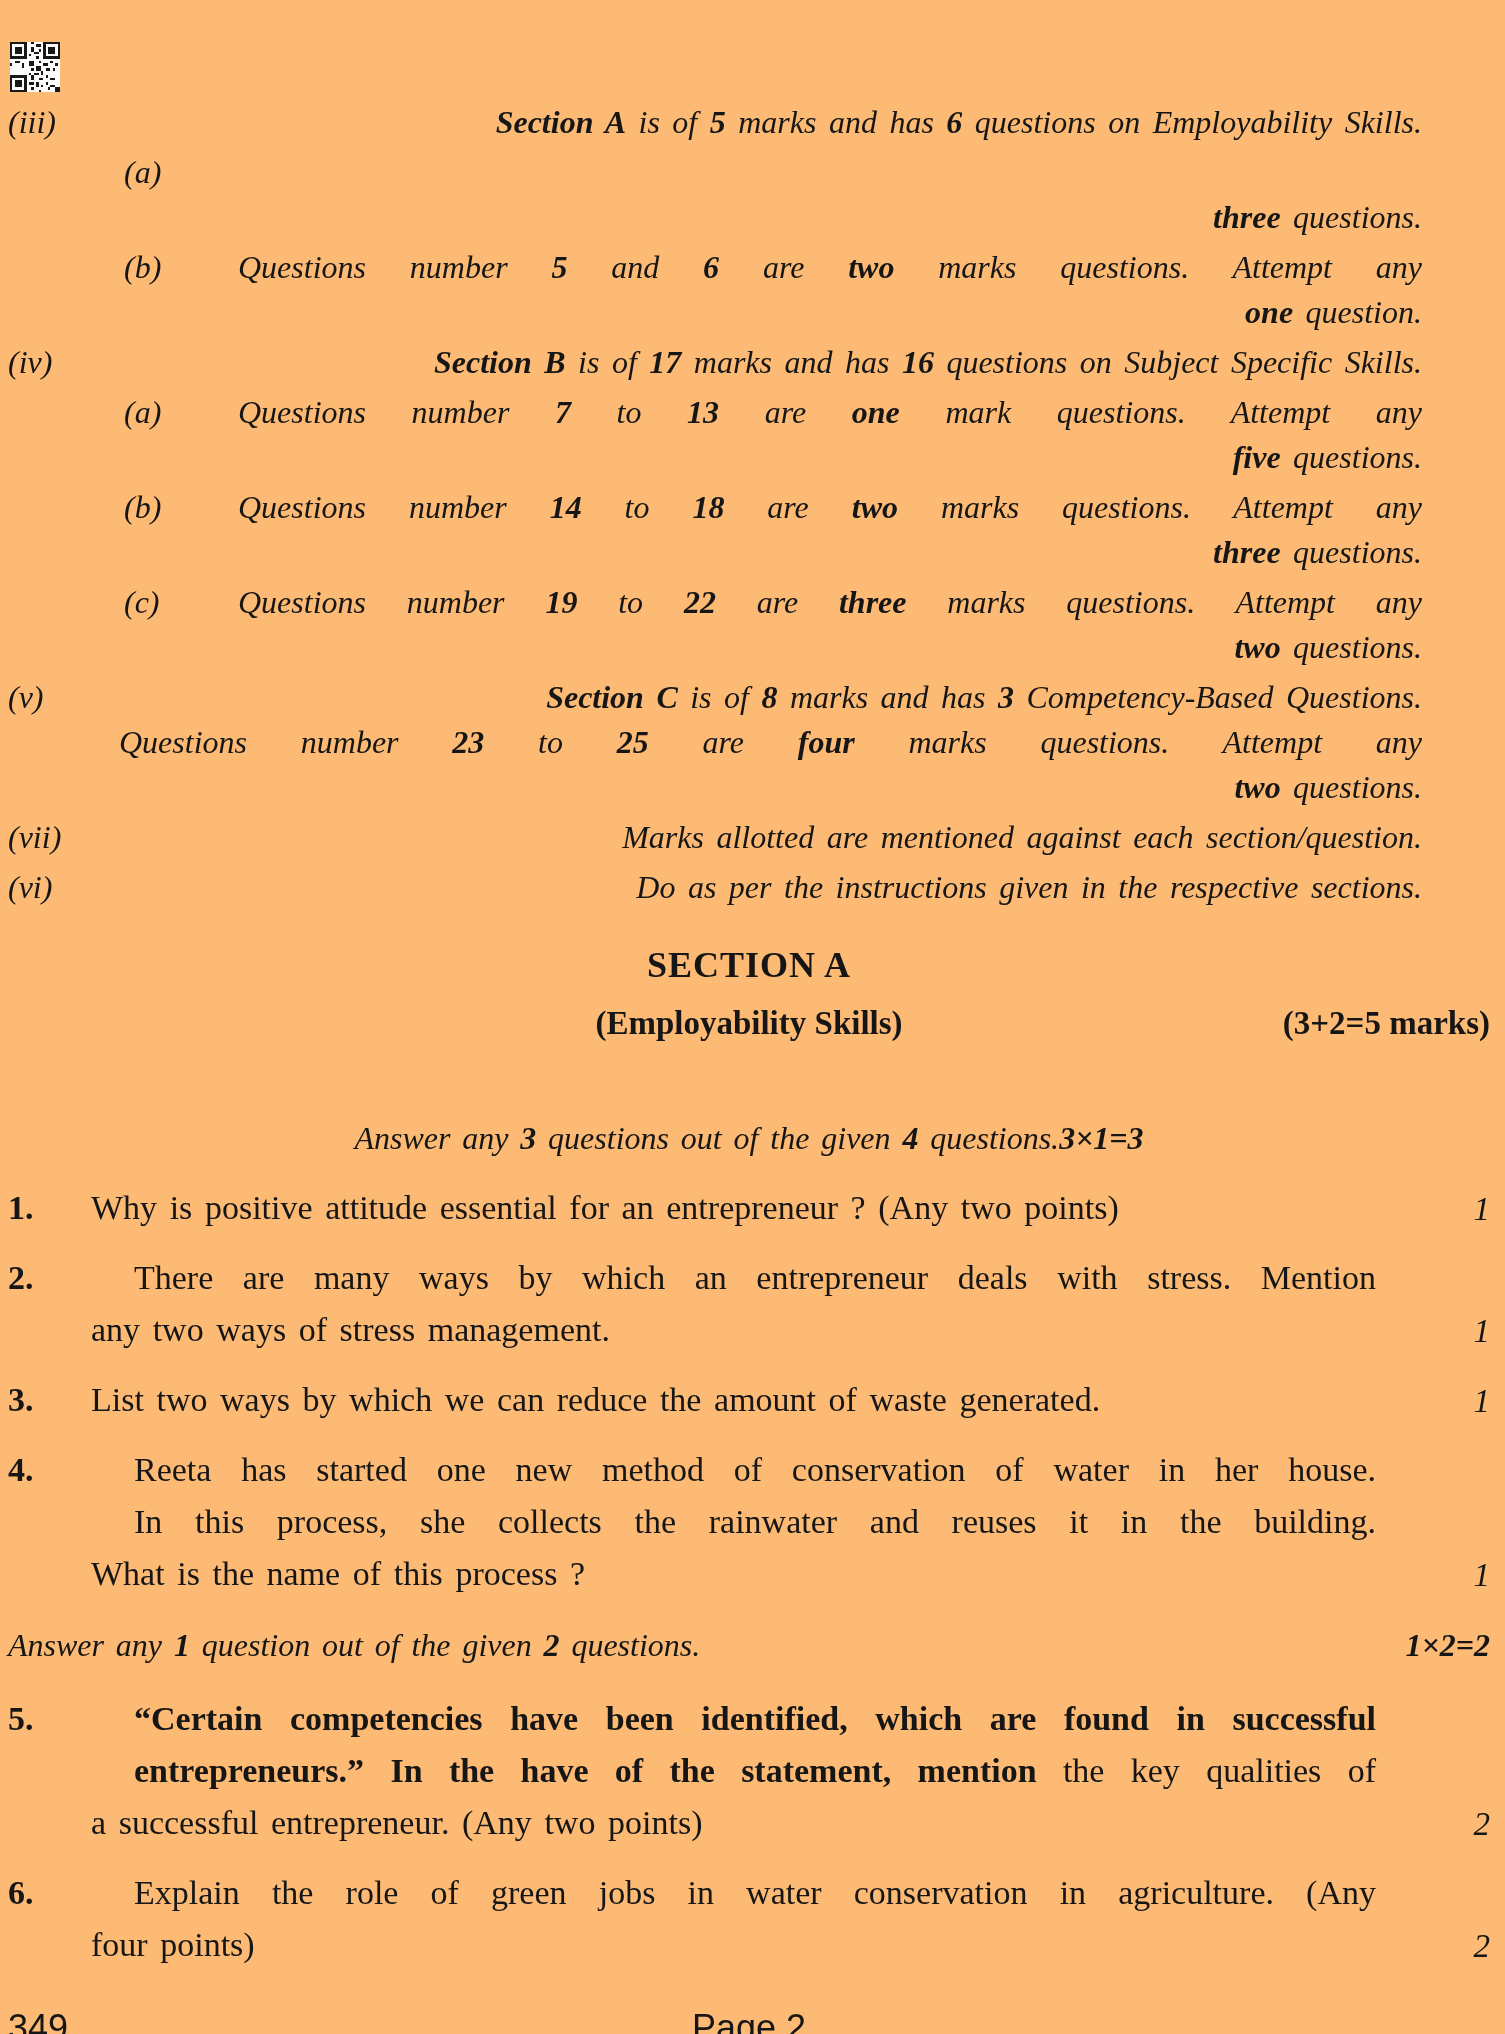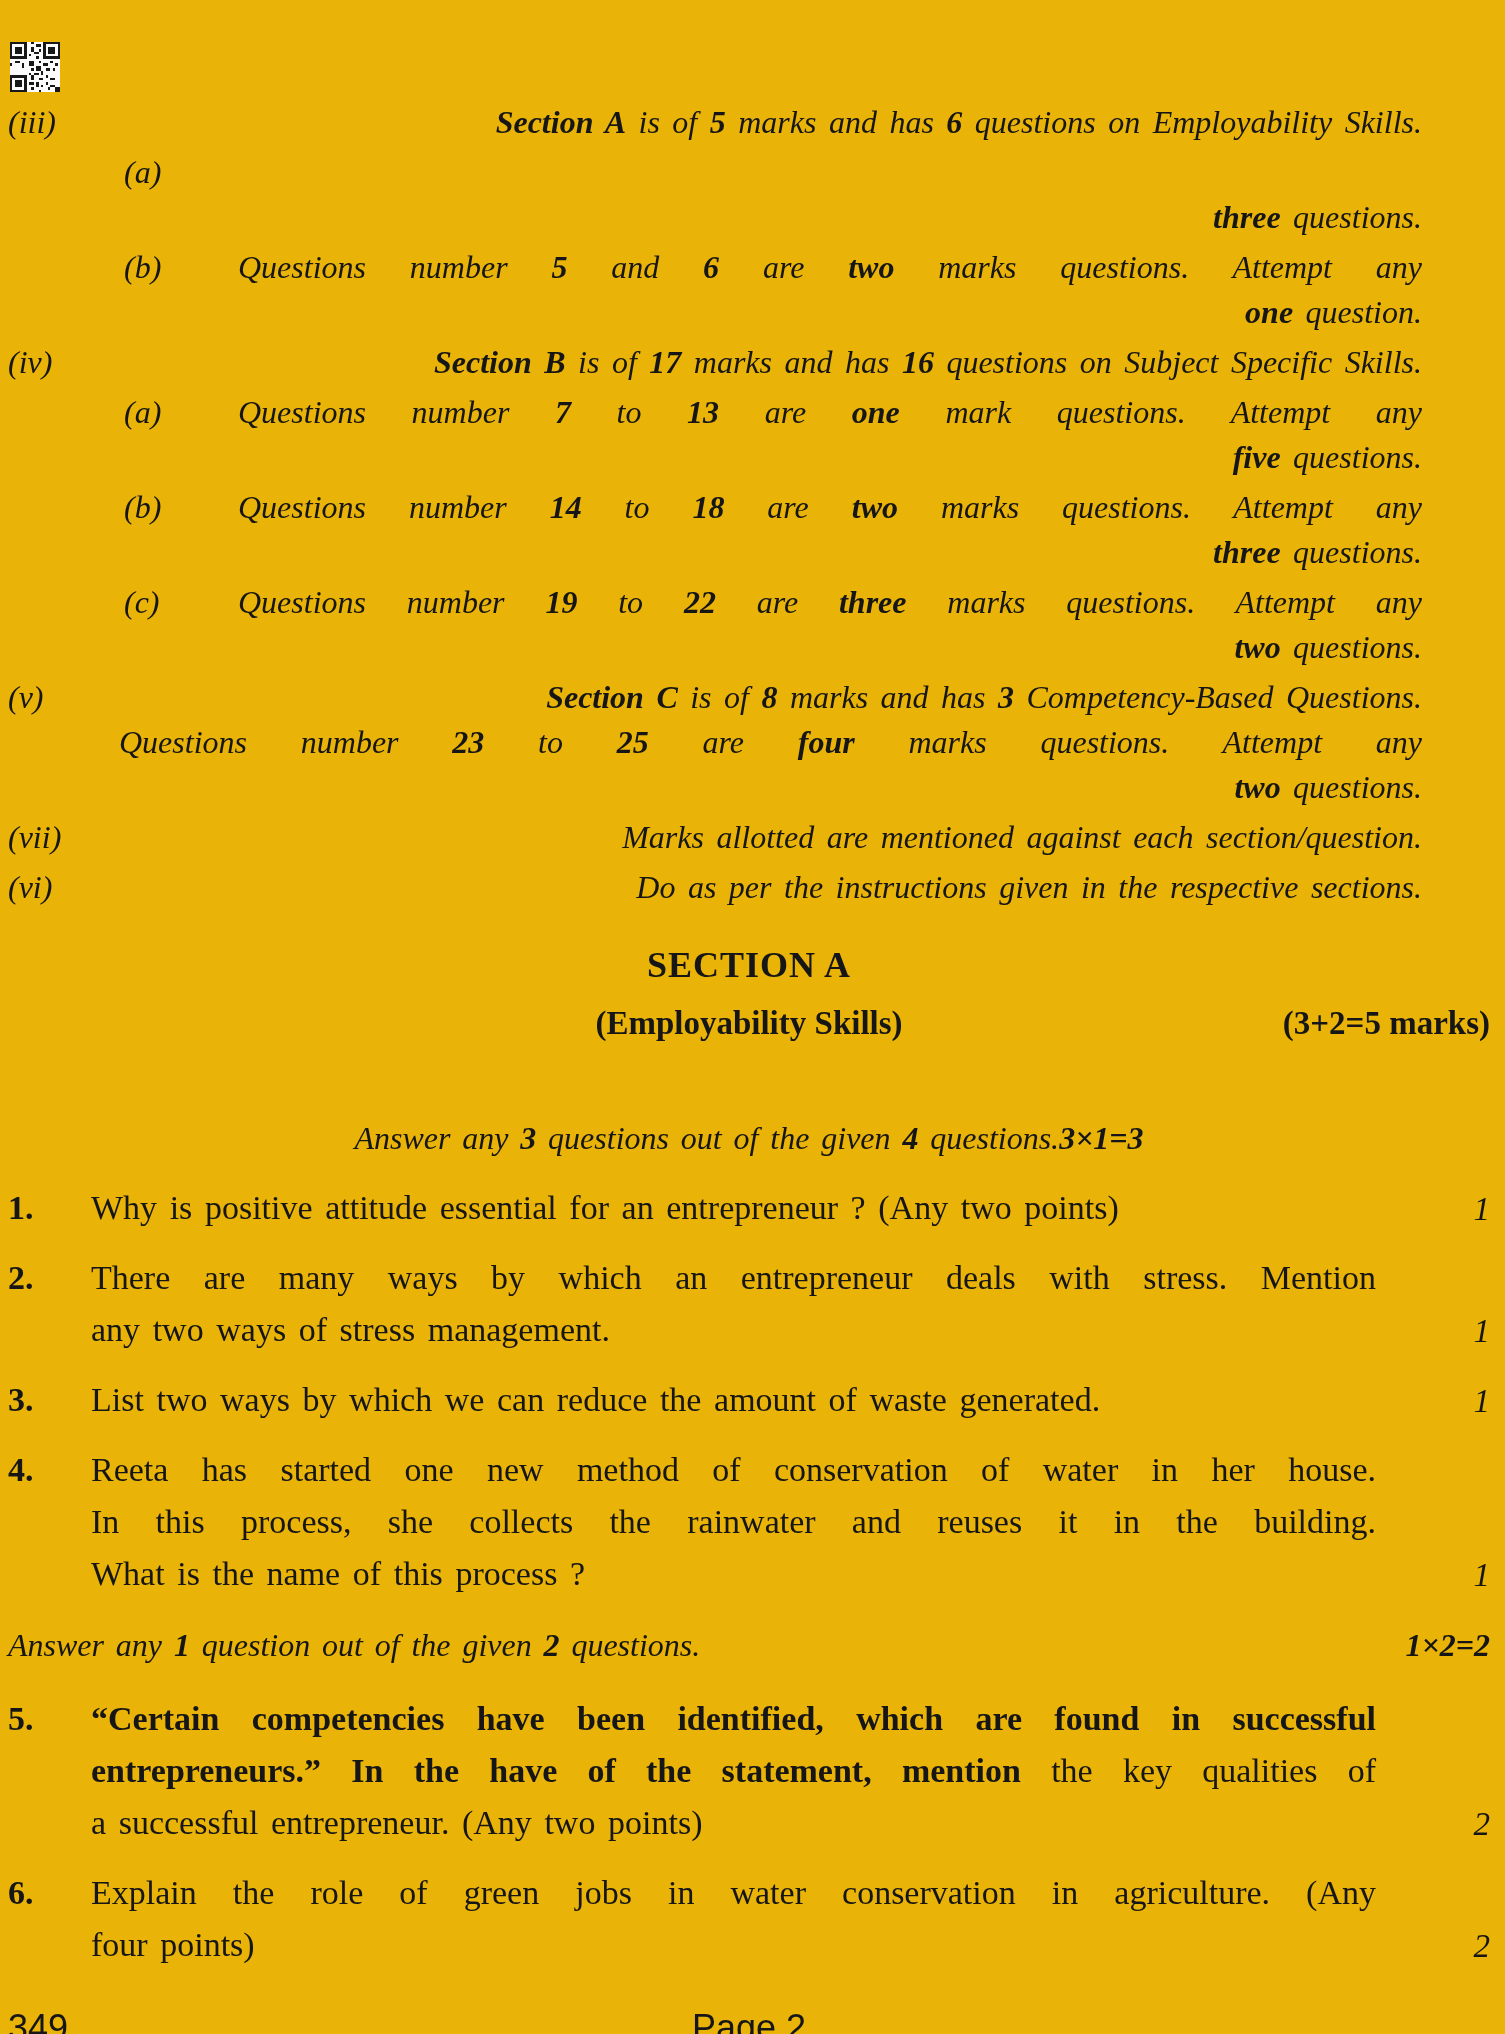--- a/index.html
+++ b/index.html
@@ -1,20 +1,20 @@
 <!DOCTYPE html>
 <html><head>
 <meta charset="utf-8">
 <style>
   html,body{margin:0;padding:0;background:#e8e8e8;}
   .page{
     position:relative;
     width:1505px;height:2034px;
     margin:0 auto;
-    background:#eab308;
+    background:#fdba74;
     color:#161616;
     font-family:"Liberation Serif","DejaVu Serif",serif;
     overflow:hidden;
     box-sizing:border-box;
     padding:0 15px 0 8px;
   }
   .b{font-weight:700;}
   
   .qr{position:absolute;top:42px;left:10px;width:50px;height:50px;}
   .qr svg{width:100%;height:100%;}
@@ -41,21 +41,21 @@
     position:absolute;left:8px;right:15px;
     display:flex;justify-content:space-between;align-items:baseline;
     font-style:italic;font-size:32px;line-height:44px;word-spacing:0.12em;
   }
   .scheme{font-style:italic;font-weight:700;}
   
   .question{position:absolute;left:8px;display:flex;font-size:34px;line-height:52px;word-spacing:0.12em;}
   .qnum{width:83px;flex-shrink:0;font-weight:700;}
   .qbody{width:1285px;}
   .qline{position:relative;}
-  .qline.just{text-align:justify;text-align-last:justify;}
+  .qline.just{text-align:justify;text-align-last:justify;margin-left:43px;}
   .qmark{
     position:absolute;right:-114px;top:1px;width:114px;
     text-align:right;font-style:italic;font-size:33px;font-weight:500;
   }
   
   .footer{position:absolute;top:2008px;left:8px;right:15px;
     font-family:"Liberation Sans","DejaVu Sans",sans-serif;
     font-size:36px;line-height:40px;}
   .footer-code{position:absolute;left:0;top:0;}
   .footer-page{position:absolute;left:0;right:0;text-align:center;top:0;}

